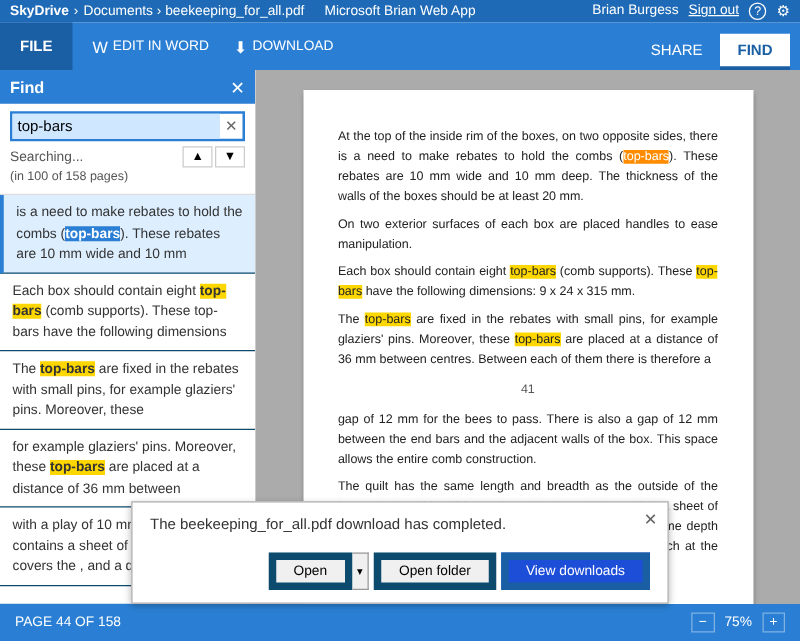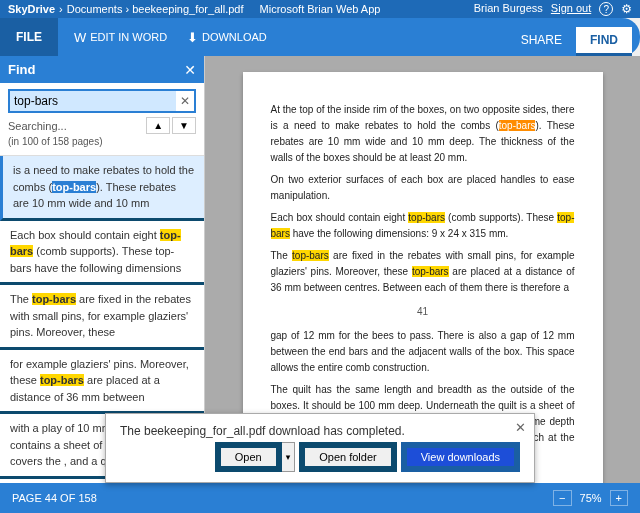--- a/index.html
+++ b/index.html
@@ -19,21 +19,20 @@
     .top-bar-left { display: flex; gap: 4px; align-items: center; }
     .top-bar-right { display: flex; gap: 8px; }
 
     
     .ribbon {
       background: #2a7fd4;
       height: 38px;
       display: flex;
       align-items: stretch;
       padding: 0;
-      border-radius: 18px;
     }
     .ribbon-file-btn {
       background: #1a5fa3;
       color: white;
       font-size: 12px;
       font-weight: bold;
       padding: 0 16px;
       border: none;
       cursor: pointer;
       display: flex;
@@ -154,21 +153,21 @@
       font-size: 10px;
       color: #555;
       padding: 2px 0;
     }
     .find-results {
       overflow-y: auto;
       flex: 1;
     }
     .find-result-item {
       padding: 6px 10px;
-      border-bottom: 3px solid #0c4a6e;
+      border-bottom: 1px solid #0c4a6e;
       font-size: 11px;
       color: #333;
       line-height: 1.5;
       cursor: pointer;
     }
     .find-result-item.selected { background: #ddeeff; border-left: 3px solid #2a7fd4; }
     .highlight-yellow { background: #ffd700; font-weight: bold; }
     .highlight-blue { background: #2a7fd4; color: white; font-weight: bold; }
 
     
@@ -238,21 +237,21 @@
       top: 6px;
       right: 8px;
       background: none;
       border: none;
       font-size: 13px;
       cursor: pointer;
       color: #666;
     }
     .notif-message {
       font-size: 12px;
-      margin-bottom: 4px;
+      margin-bottom: 16px;
       color: #333;
     }
     .notif-actions {
       display: flex;
       gap: 4px;
       justify-content: flex-end;
     }
     .notif-btn {
       padding: 3px 14px;
       font-size: 11px;

